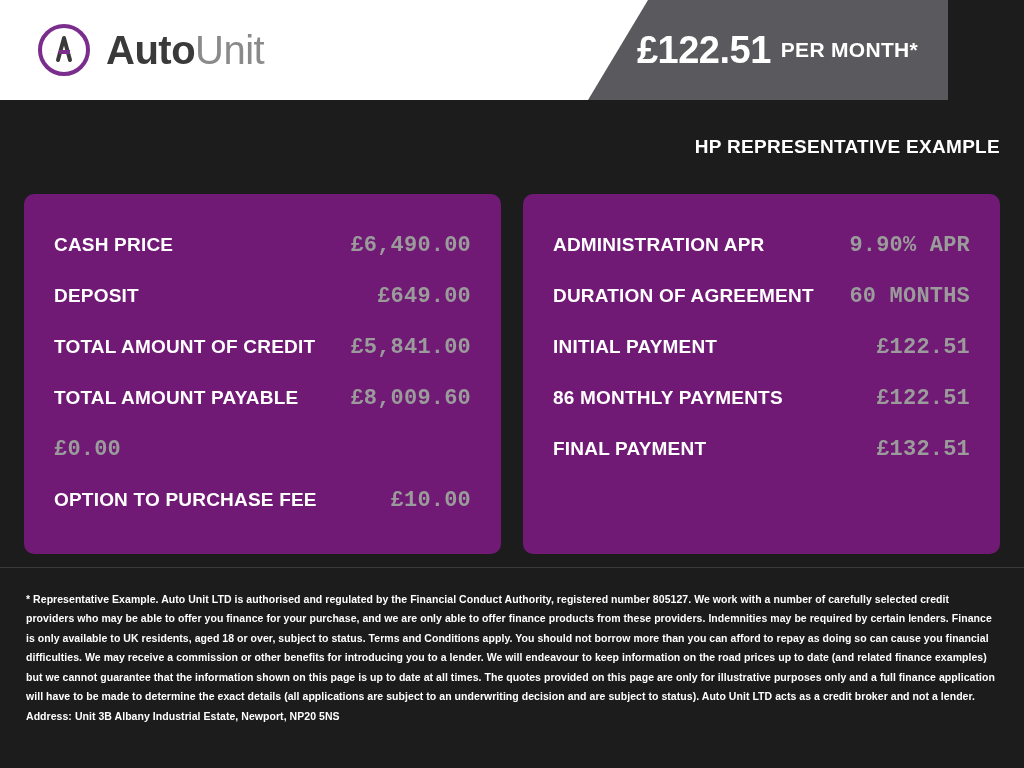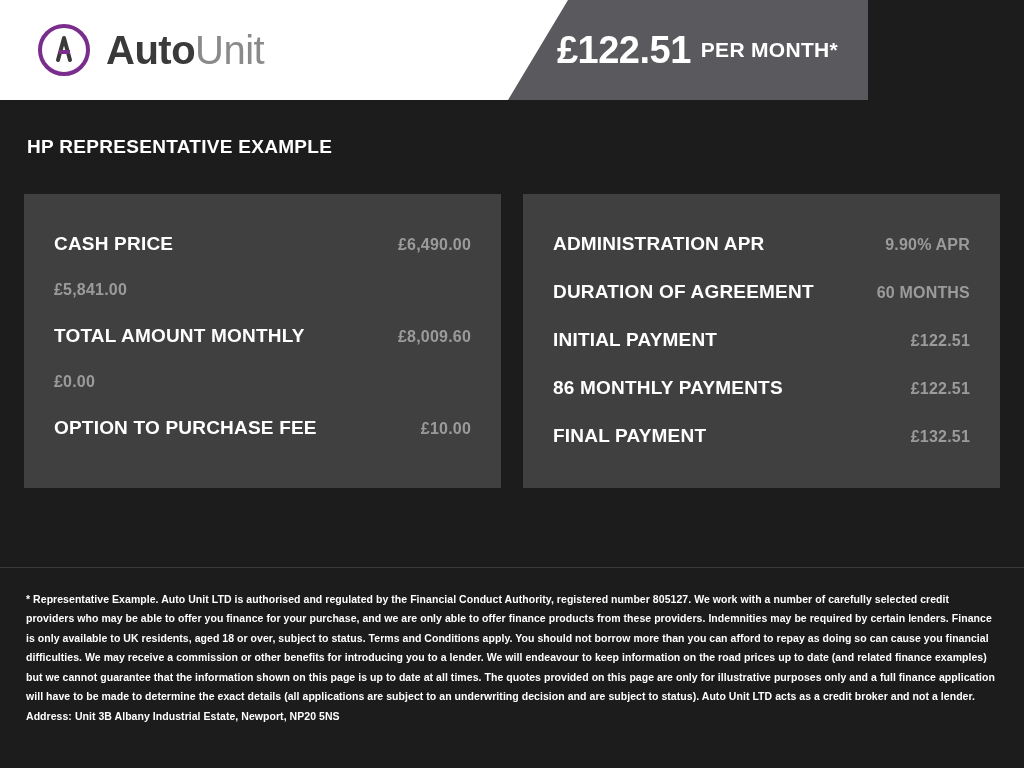--- a/index.html
+++ b/index.html
@@ -7,21 +7,21 @@
     width: 1024px;
     height: 768px;
     background: #1c1c1c;
     font-family: "Liberation Sans", sans-serif;
     overflow: hidden;
   }
 
   
   .header {
     position: relative;
-    width: 868px;
+    width: 948px;
     height: 100px;
     background: #ffffff;
     overflow: hidden;
   }
   .logo-wrap {
     position: absolute;
     left: 36px;
     top: 22px;
     display: flex;
     align-items: center;
@@ -76,52 +76,55 @@
     background: #1c1c1c;
     padding: 0 24px;
   }
   .section-title {
     color: #ffffff;
     font-size: 19px;
     font-weight: bold;
     letter-spacing: 0.3px;
     padding-top: 36px;
     padding-left: 3px;
+    text-align: right;
   }
 
   .cards {
     display: flex;
     gap: 22px;
     margin-top: 36px;
   }
   .card {
     flex: 1;
-    background: #404040;
+    background: #701a75;
     padding: 26px 30px 28px 30px;
+    border-radius: 10px;
   }
   .row {
     display: flex;
     align-items: baseline;
     justify-content: space-between;
     padding: 13px 0;
   }
   .row .label {
     color: #ffffff;
     font-size: 19px;
     font-weight: bold;
     letter-spacing: 0.2px;
     white-space: nowrap;
   }
   .row .value {
     color: #9b9b9b;
-    font-size: 16px;
+    font-size: 22px;
     font-weight: bold;
     letter-spacing: 0.2px;
     white-space: nowrap;
     text-align: center;
+    font-family: Liberation Mono, monospace;
   }
 
   
   .footer {
     position: absolute;
     left: 0;
     bottom: 0;
     width: 1024px;
     padding: 22px 26px 42px 26px;
     border-top: 1px solid #3a3a3a;
@@ -163,24 +166,29 @@
   <div class="section-title">HP REPRESENTATIVE EXAMPLE</div>
 
   <div class="cards">
 
     <div class="card">
       <div class="row">
         <span class="label">CASH PRICE</span>
         <span class="value">£6,490.00</span>
       </div>
       <div class="row">
+        <span class="label">DEPOSIT</span>
+        <span class="value">£649.00</span>
+      </div>
+      <div class="row">
+        <span class="label">TOTAL AMOUNT OF CREDIT</span>
         <span class="value">£5,841.00</span>
       </div>
       <div class="row">
-        <span class="label">TOTAL AMOUNT MONTHLY</span>
+        <span class="label">TOTAL AMOUNT PAYABLE</span>
         <span class="value">£8,009.60</span>
       </div>
       <div class="row">
         <span class="value">£0.00</span>
       </div>
       <div class="row">
         <span class="label">OPTION TO PURCHASE FEE</span>
         <span class="value">£10.00</span>
       </div>
     </div>

